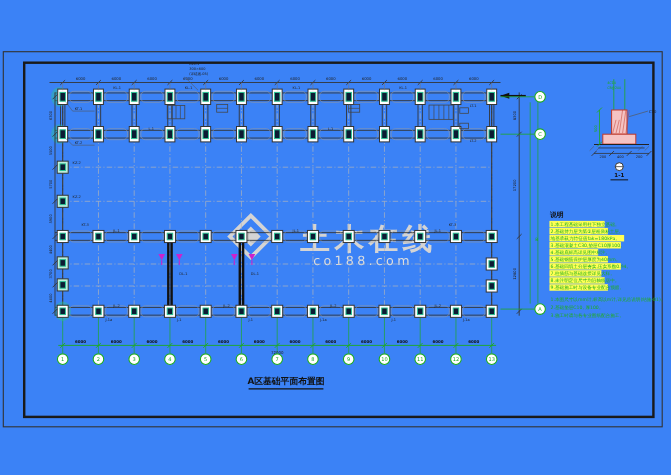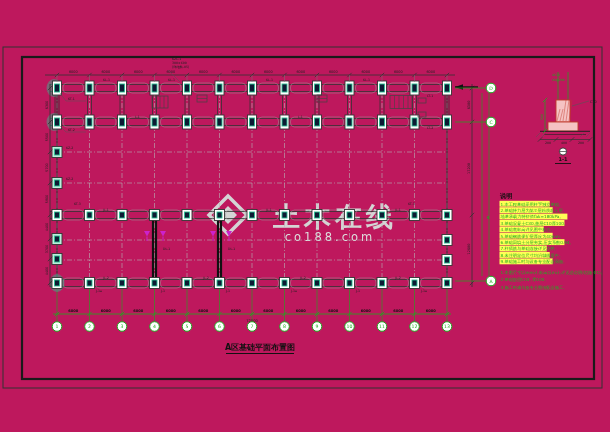--- a/index.html
+++ b/index.html
@@ -1,16 +1,16 @@
 <!DOCTYPE html>
 <html><head>
 <meta charset="utf-8">
 <style>
   html,body{margin:0;padding:0;background:#ffffff;}
-  .page{position:relative;width:610px;height:432px;background:#be185d;overflow:hidden;
+  .page{position:relative;width:610px;height:432px;background:#3b82f6;overflow:hidden;
         font-family:"DejaVu Sans", sans-serif;}
   svg text{font-family:"DejaVu Sans", sans-serif;}
 </style>
 </head>
 <body>
 
 <div class="page">
   <svg id="cad" width="610" height="432" viewBox="0 0 610 432">
       <polygon points="228,196 247,215 228,234 209,215" stroke="#d4d4d4" stroke-width="3.5" fill="none"></polygon>
       <polygon points="228,206 237,215 228,224 219,215" fill="#d4d4d4"></polygon>

